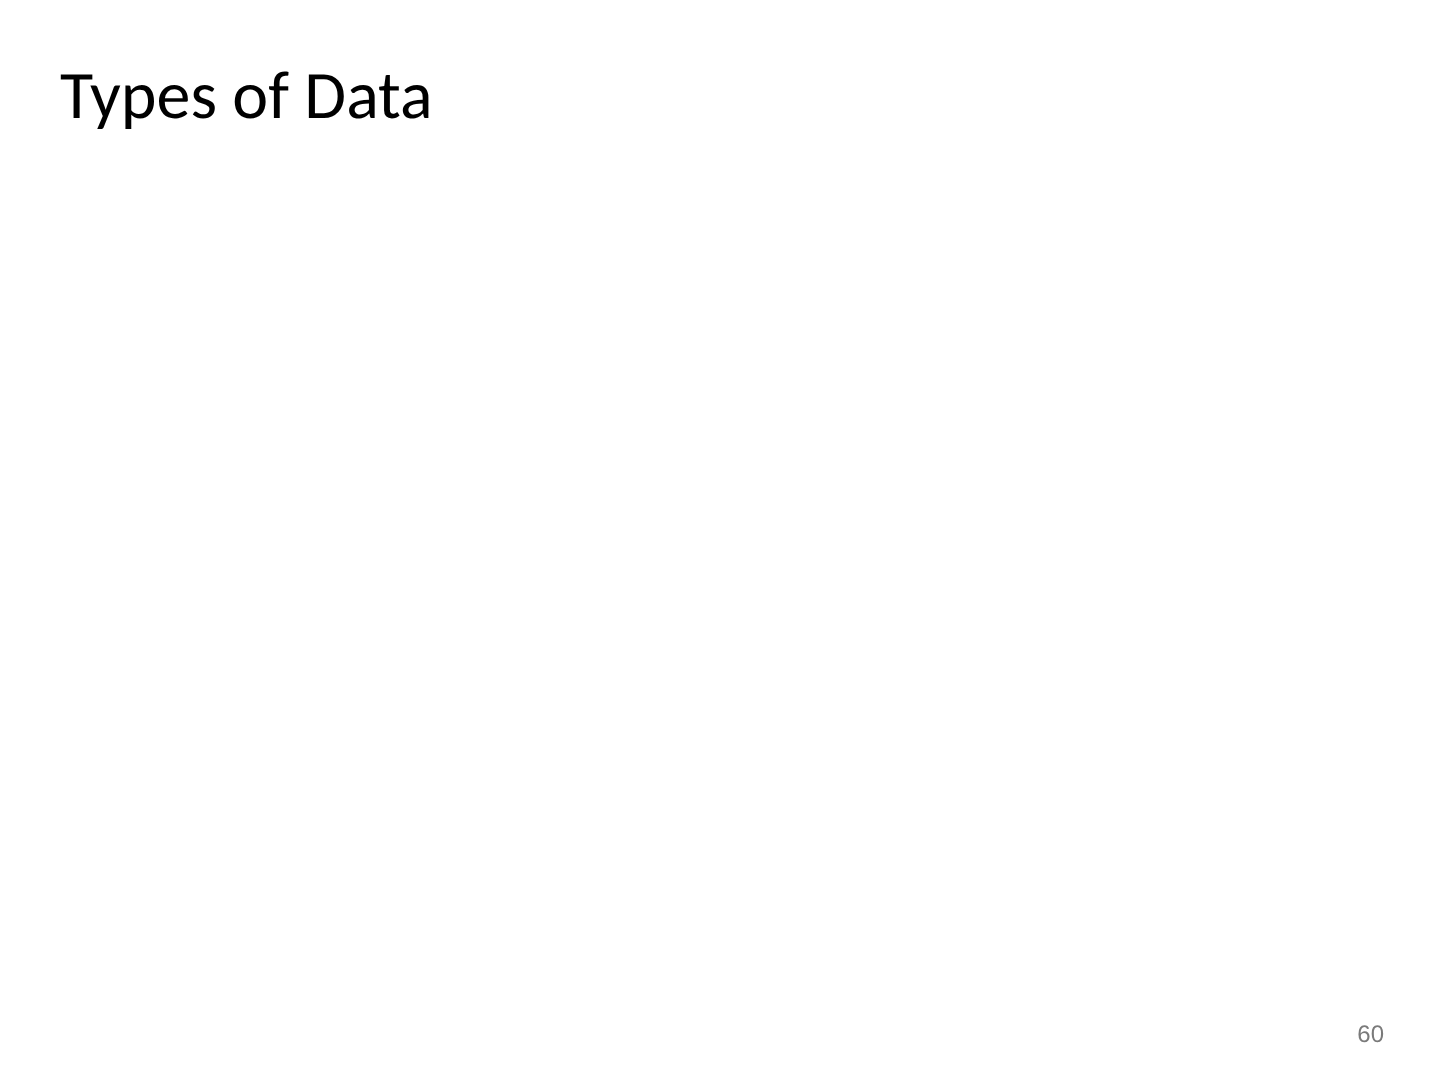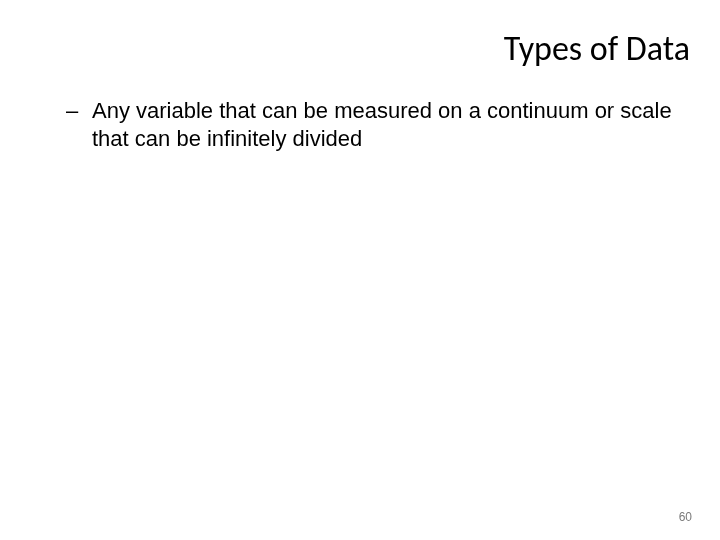--- a/index.html
+++ b/index.html
@@ -1,26 +1,25 @@
 <!DOCTYPE html>
 <html><head>
 <meta charset="utf-8">
 <style>
   * { margin: 0; padding: 0; box-sizing: border-box; }
   html, body { width: 720px; height: 540px; background: #fff; font-family: Arial, Helvetica, sans-serif; color: #000; }
   .slide { position: relative; width: 720px; height: 540px; padding: 24px 30px 20px 30px; }
-  .title { font-family: Calibri, Arial, sans-serif; font-size: 34px; font-weight: 400; text-align: right; margin-top: 4px; margin-bottom: 28px; }
+  .title { font-family: Calibri, Arial, sans-serif; font-size: 34px; font-weight: 400; text-align: left; margin-top: 4px; margin-bottom: 28px; }
   .subhead { font-family: Calibri, Arial, sans-serif; font-size: 26px; font-weight: 700; color: #305496; margin-bottom: 12px; margin-left: -4px; }
   .bullets { list-style: none; padding-left: 62px; }
   .bullets li { position: relative; font-size: 22px; line-height: 1.25; margin-bottom: 4px; font-family: Arial, Helvetica, sans-serif; }
   .bullets li::before { content: "–"; position: absolute; left: -26px; top: 0; }
   .page-num { position: absolute; right: 28px; bottom: 16px; font-size: 12px; color: #7a7a7a; font-family: Arial, Helvetica, sans-serif; }
 </style>
 </head>
 <body>
 
 <div class="slide">
   <h1 class="title">Types of Data</h1>
   <ul class="bullets">
-    <li>Any variable that can be measured on a continuum or scale that can be infinitely divided</li>
   </ul>
   <div class="page-num">60</div>
 </div>
 
 </body></html>

